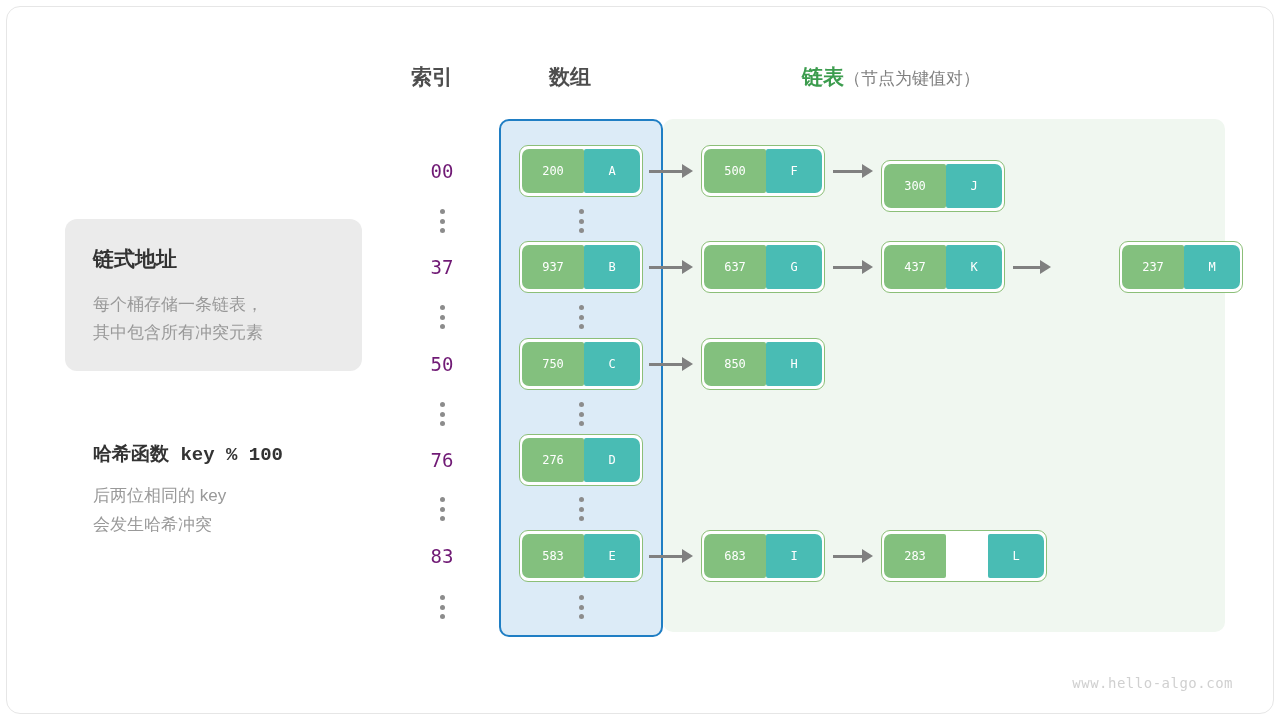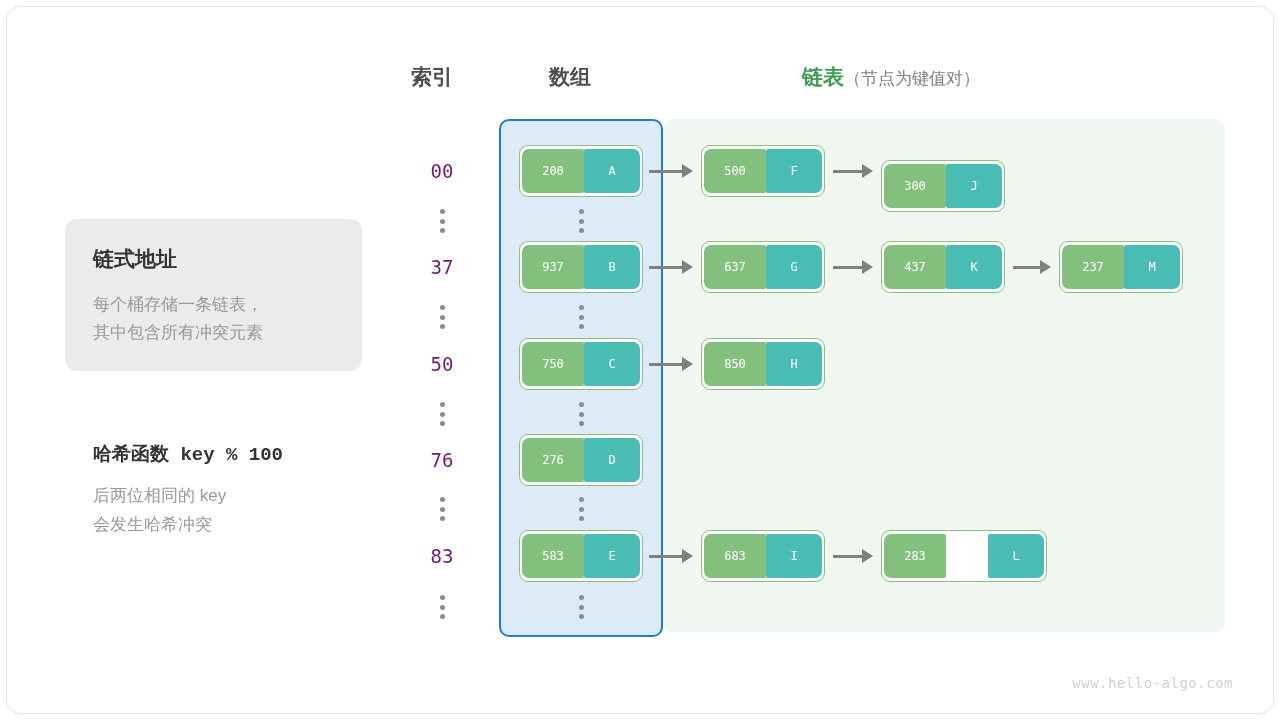--- a/index.html
+++ b/index.html
@@ -277,21 +277,21 @@
           <div class="head" style="left: 33px;"></div>
         </div>
         <div class="node" style="left: 874px; top: 234px;">
           <div class="cell key">437</div>
           <div class="cell val">K</div>
         </div>
         <div class="arrow" style="left: 826px; top: 253px; width: 40px;">
           <div class="shaft" style="width: 29px;"></div>
           <div class="head" style="left: 29px;"></div>
         </div>
-        <div class="node" style="left: 1052px; top: 234px;">
+        <div class="node" style="left: 1112px; top: 234px;">
           <div class="cell key">237</div>
           <div class="cell val">M</div>
         </div>
         <div class="arrow" style="left: 1006px; top: 253px; width: 38px;">
           <div class="shaft" style="width: 27px;"></div>
           <div class="head" style="left: 27px;"></div>
         </div>
         <div class="vdots" style="left: 428px; top: 298px;">
           <i></i>
           <i></i>

